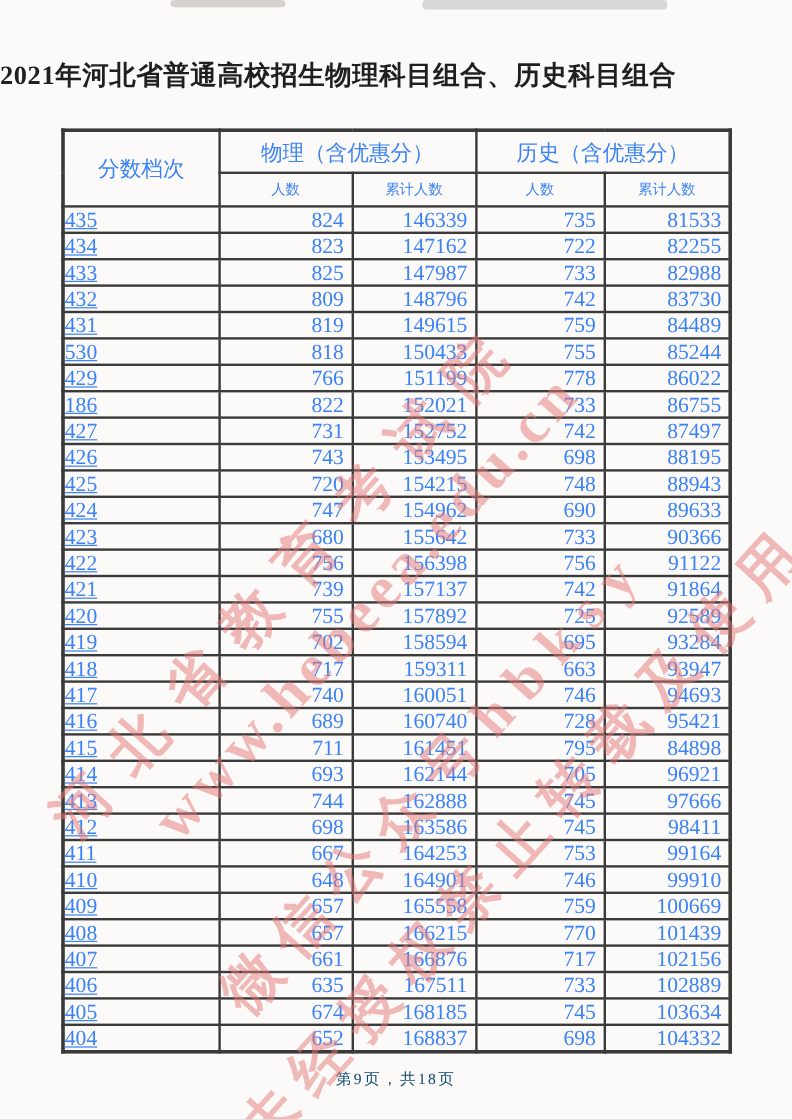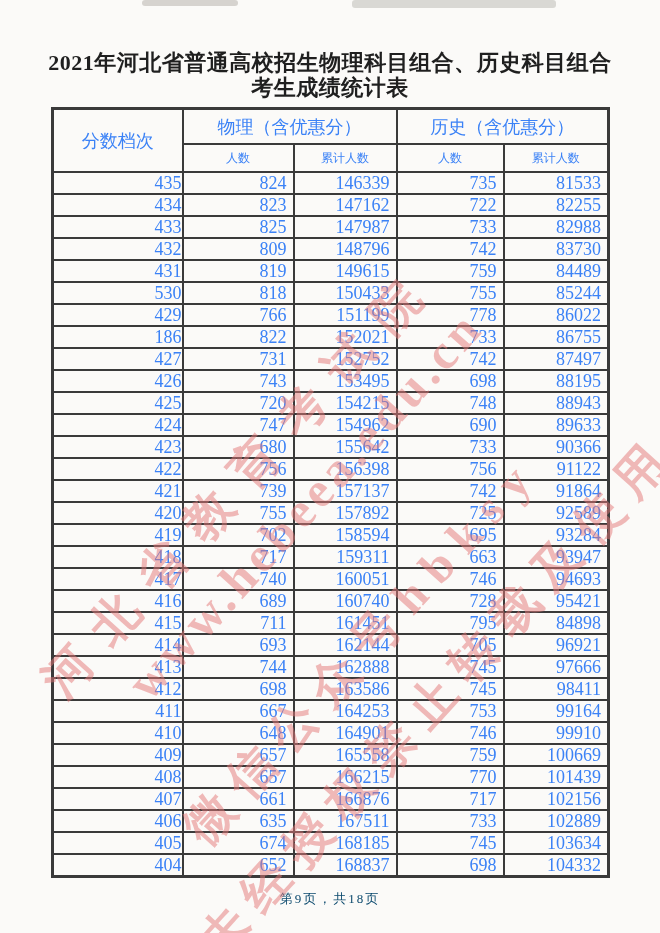--- a/index.html
+++ b/index.html
@@ -12,38 +12,38 @@
     color:#222;
     box-shadow:0 0 4px rgba(0,0,0,.25);
   }
   
   .smudge{position:absolute;background:#a8a49e;border-radius:3px;}
   .smudge.s1{left:142px;top:0;width:96px;height:6px;opacity:.45;}
   .smudge.s2{left:352px;top:0;width:204px;height:8px;opacity:.4;}
 
   .title{
     position:absolute;left:0;top:50px;width:660px;
-    text-align:center;font-weight:bold;font-size:22px;line-height:25px;
+    font-weight:bold;font-size:22px;line-height:25px;
     color:#1f1f1f;letter-spacing:.5px;
   }
 
   table.score-table{
     position:absolute;left:51px;top:107px;width:556px;
     border-collapse:collapse;table-layout:fixed;
     font-size:18px;color:#3b82f6;
   }
   .score-table th,.score-table td{
     border:2px solid #3a3a3a;padding:0;font-weight:normal;
     background:transparent;
   }
   .score-table{border:3px solid #3a3a3a;}
   .score-table thead tr.h1 th{height:33px;text-align:center;font-size:18px;}
   .score-table thead tr.h2 th{height:26px;text-align:center;font-size:12px;}
   .score-table td{height:20px;line-height:20px;}
-  .c-score{text-align:right;}
+  .c-score{text-align:left;text-decoration:underline;}
   .c-num{text-align:right;padding-right:6px !important;}
 
   .footer{
     position:absolute;left:0;top:890px;width:660px;
     text-align:center;font-size:13px;color:#0c4a6e;letter-spacing:2px;
   }
 
   
   .wm-layer{position:absolute;left:0;top:0;width:660px;height:933px;pointer-events:none;}
   .wm{
@@ -60,21 +60,20 @@
 </head>
 <body>
 
 <div class="page">
 
   <div class="smudge s1"></div>
   <div class="smudge s2"></div>
 
   <div class="title">
     <div>2021年河北省普通高校招生物理科目组合、历史科目组合</div>
-    <div>考生成绩统计表</div>
   </div>
 
   <table class="score-table">
     <colgroup>
       <col style="width:130px">
         <col style="width:111px">
         <col style="width:103px">
       <col style="width:107px">
         <col style="width:105px">
     </colgroup>

